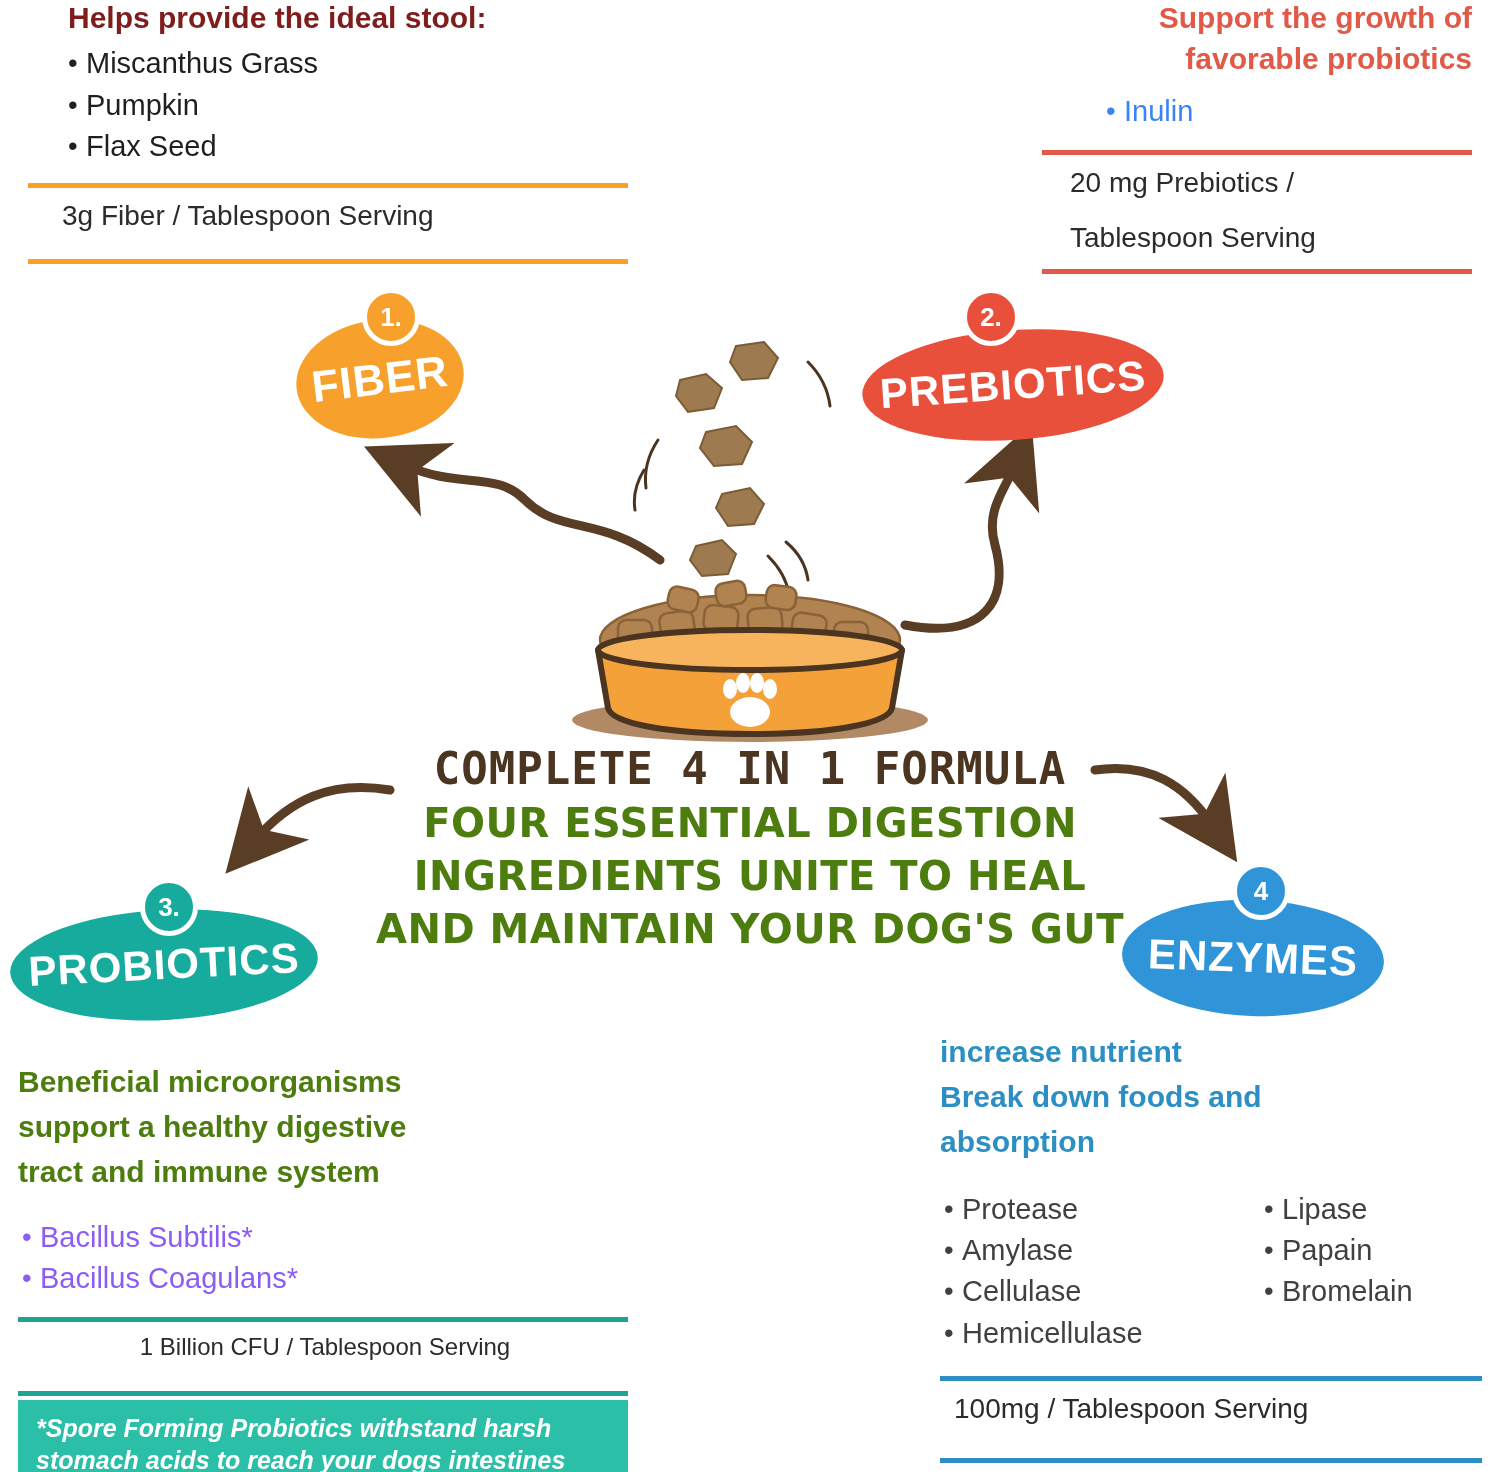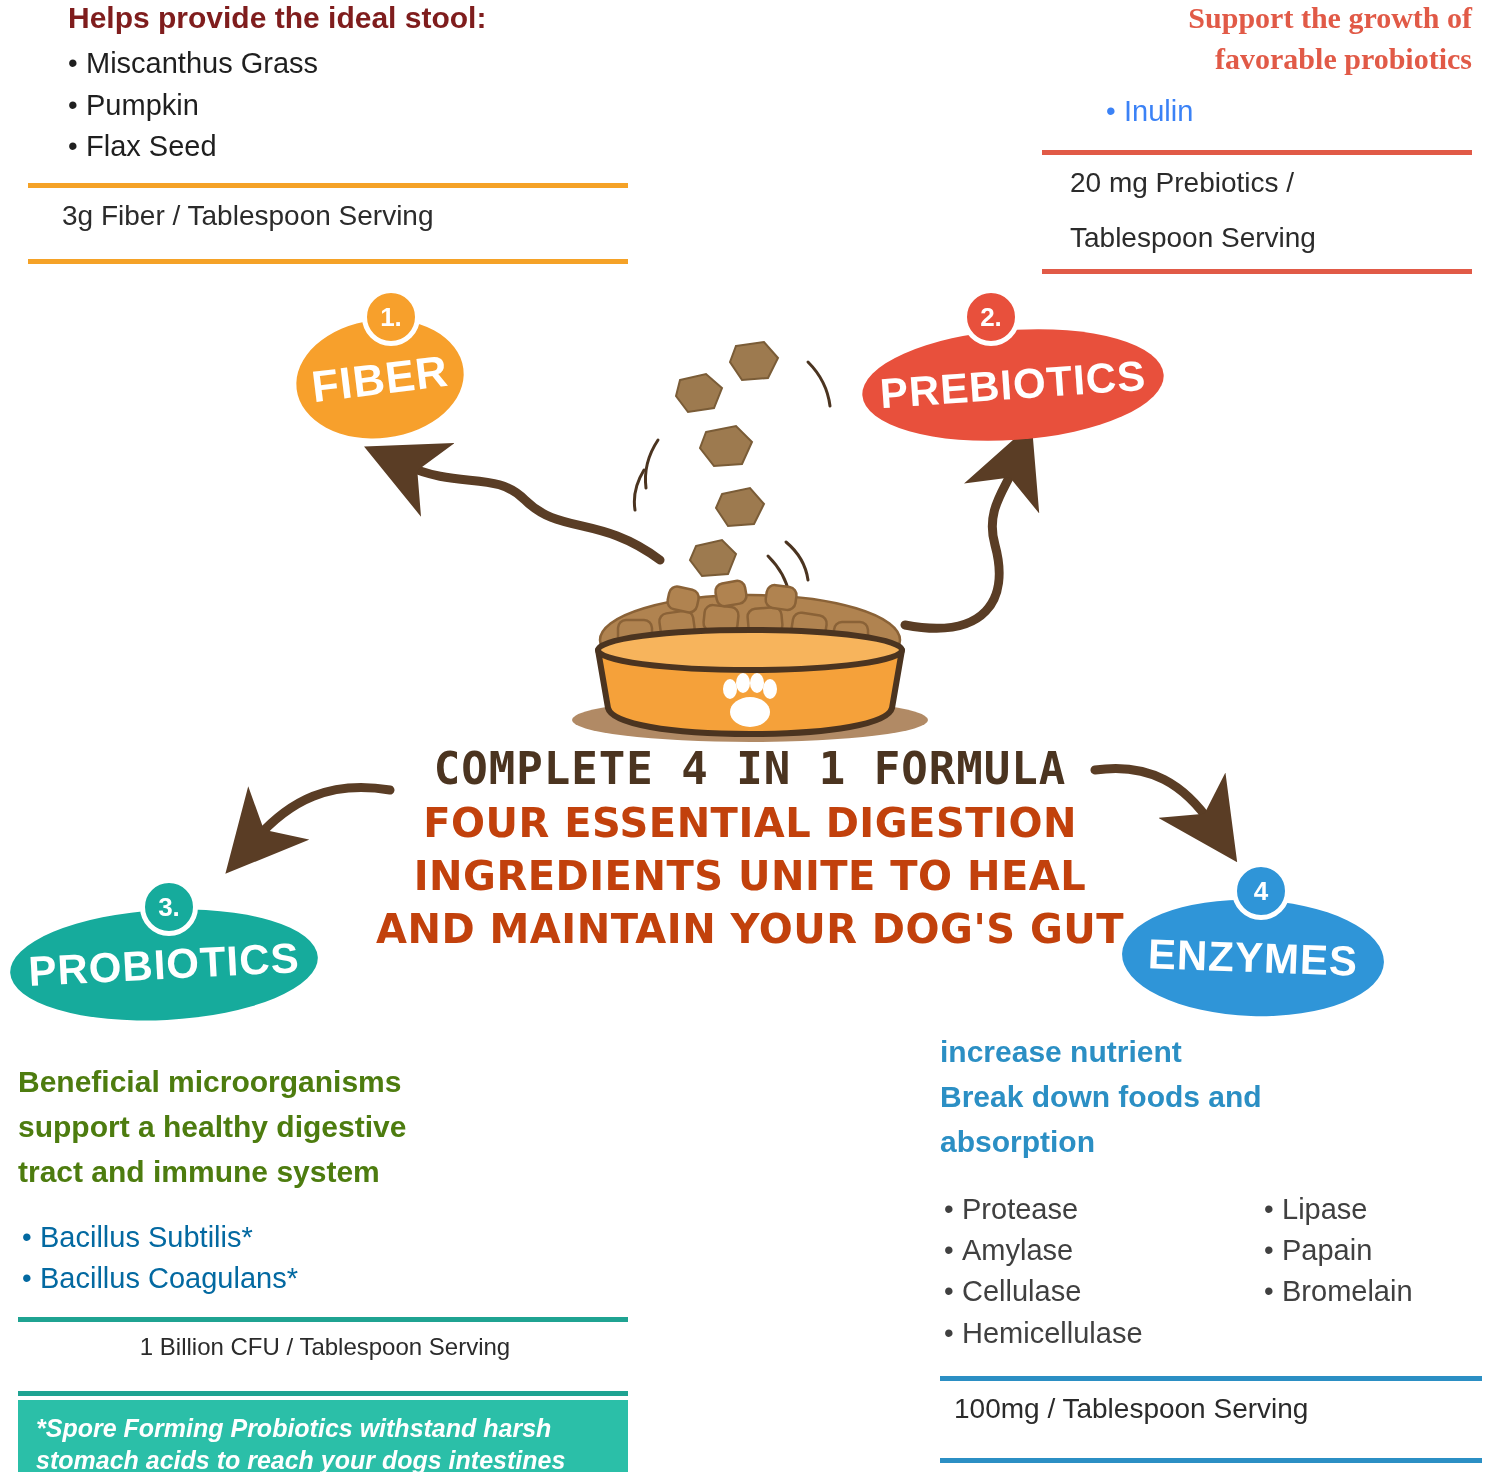--- a/index.html
+++ b/index.html
@@ -50,30 +50,30 @@
 
   
   #fiber-panel { left: 28px; top: 0px; width: 600px; }
   #fiber-panel .heading { color: #7f1d1d; font-size: 30px; padding-left: 40px; }
   #fiber-panel .bullet-list { font-size: 29px; color: #1f1f1f; padding-left: 36px; margin-top: 8px;}
   #fiber-panel .rule { background: #f5a227; margin-top: 16px; }
   #fiber-panel .stat { font-size: 28px; padding: 10px 0 10px 34px; }
 
   
   #prebiotics-panel { right: 28px; top: 0px; width: 430px; text-align: left; }
-  #prebiotics-panel .heading { color: #e15a47; font-size: 30px; text-align: right; font-family: Liberation Serif, serif; }
+  #prebiotics-panel .heading { color: #e15a47; font-size: 30px; text-align: right; }
   #prebiotics-panel .bullet-list { font-size: 29px; color: #3b82f6; padding-left: 60px; margin-top: 14px;}
   #prebiotics-panel .rule { background: #e15a47; margin-top: 18px; }
   #prebiotics-panel .stat { font-size: 28px; padding: 10px 0 10px 28px; }
   #prebiotics-panel .rule.bottom { margin-top: 4px; }
 
   
   #probiotics-panel { left: 18px; top: 1062px; width: 610px; }
   #probiotics-panel .heading { color: #4d7c0f; font-size: 30px; line-height: 1.3; }
-  #probiotics-panel .bullet-list { font-size: 29px; color: #0369a1; margin-top: 26px; }
+  #probiotics-panel .bullet-list { font-size: 29px; color: #8b5cf6; margin-top: 26px; }
   #probiotics-panel .rule { background: #1fa392; margin-top: 18px; }
   #probiotics-panel .stat { font-size: 24px; padding: 10px 0 10px 4px; text-align: center; }
   #probiotics-panel .footnote {
     background: #2bbfa8;
     color: #ffffff;
     font-style: italic;
     font-weight: bold;
     font-size: 25px;
     line-height: 1.3;
     padding: 12px 14px 14px 18px;
@@ -157,21 +157,21 @@
     font-family: "DejaVu Sans Mono", monospace;
     font-weight: bold;
     color: #4b3420;
     font-size: 44px;
     letter-spacing: 1px;
     line-height: 1.1;
   }
   #center-title .sub {
     font-family: "DejaVu Sans", sans-serif;
     font-weight: bold;
-    color: #c2410c;
+    color: #4d7c0f;
     font-size: 40px;
     line-height: 1.12;
     margin-top: 8px;
     letter-spacing: 0.5px;
   }
   #arrows { position: absolute; left: 0; top: 0; width: 1500px; height: 1472px; pointer-events: none; }
 </style>
 </head>
 <body>
 

